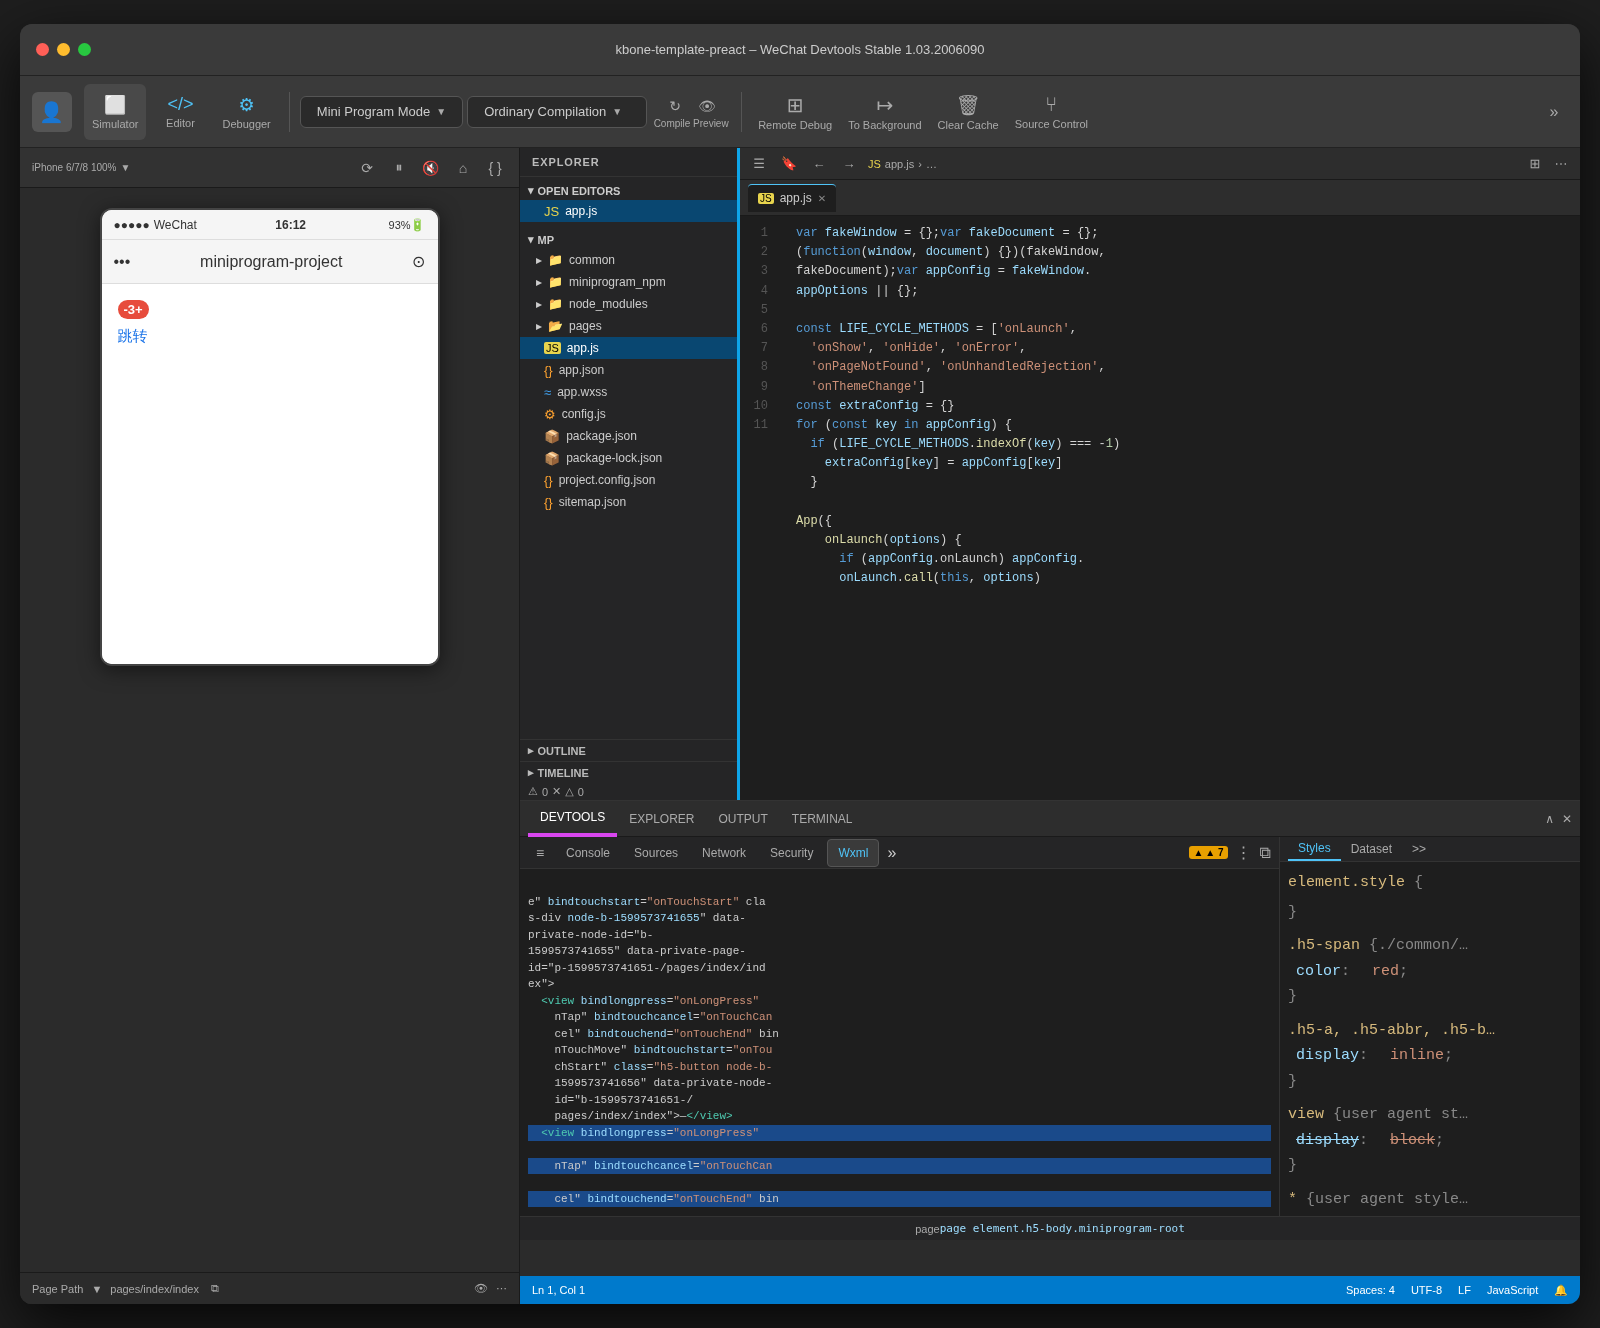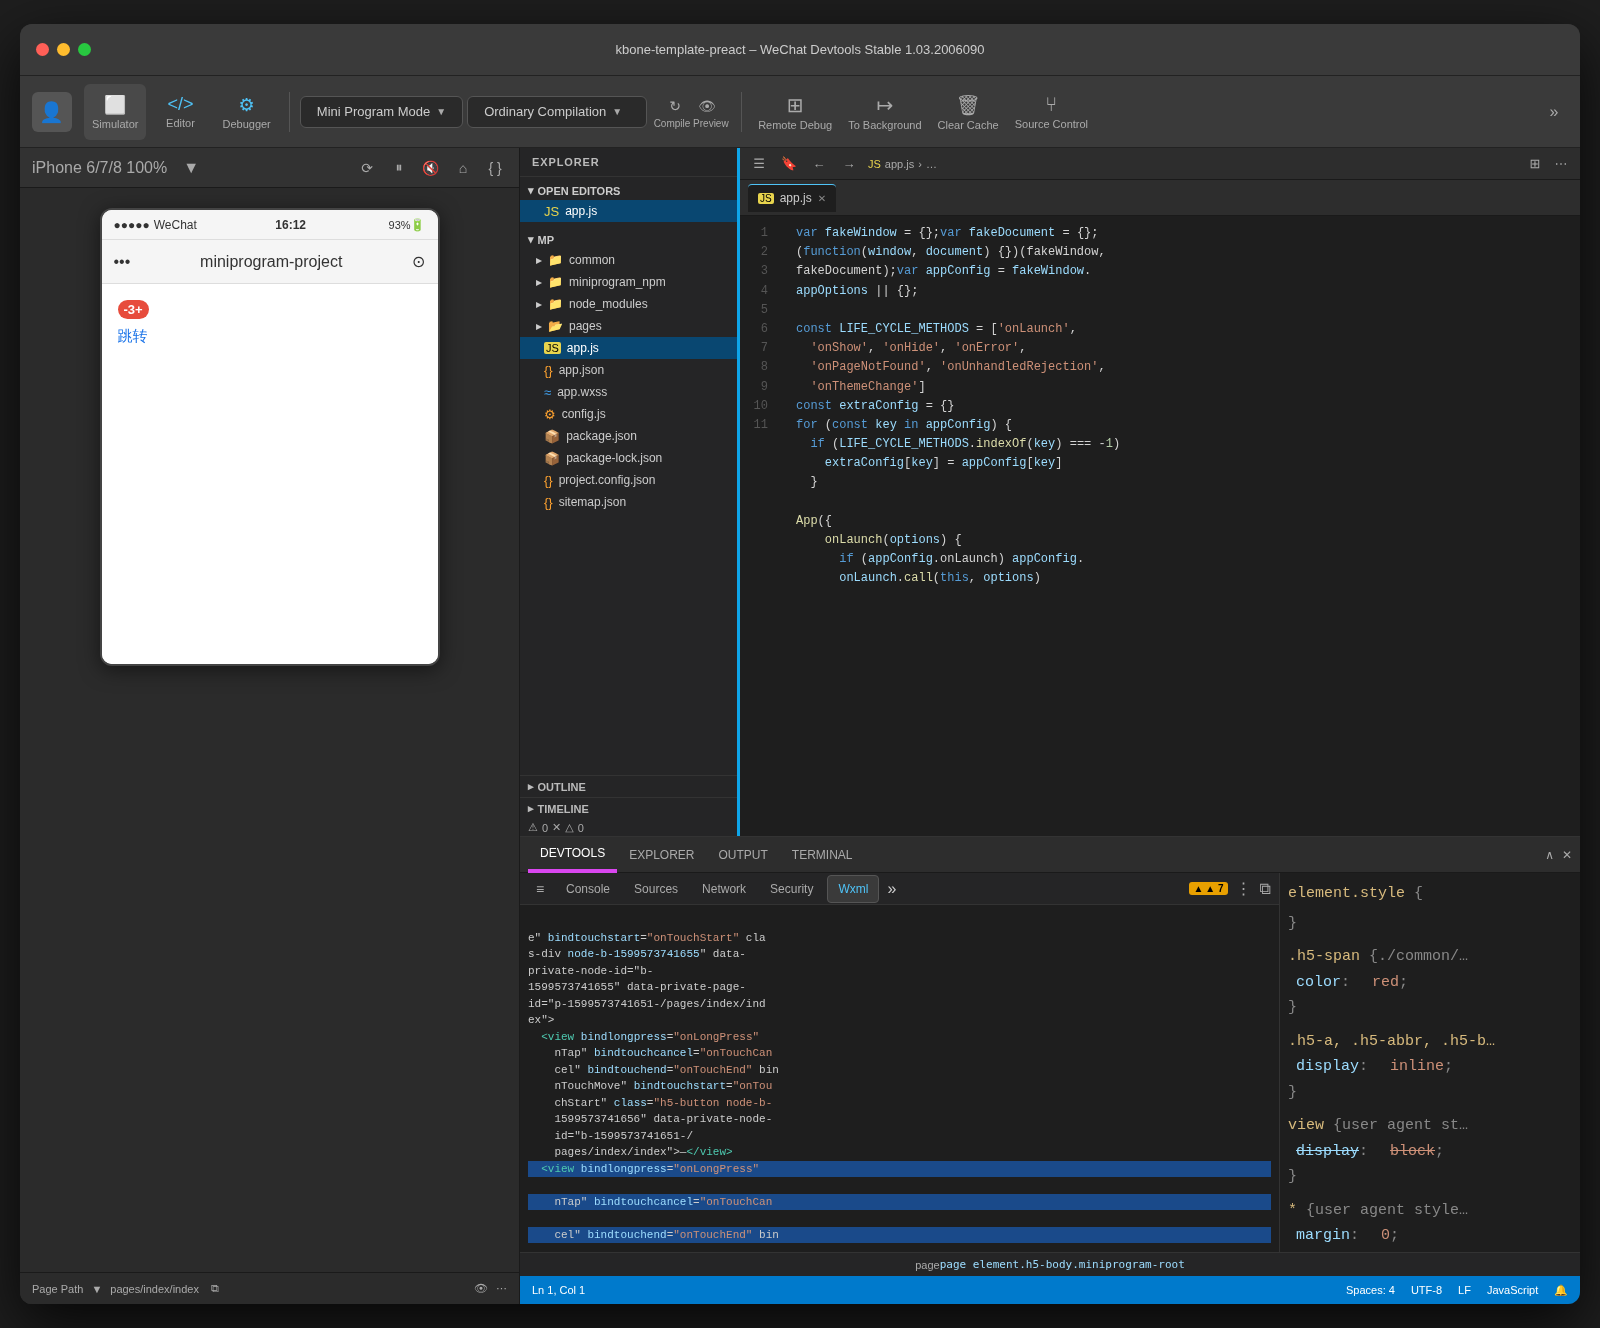--- a/index.html
+++ b/index.html
@@ -179,24 +179,24 @@
     .simulator-toolbar {
       height: 40px;
       background: #323232;
       display: flex;
       align-items: center;
       padding: 0 12px;
       border-bottom: 1px solid #1a1a1a;
       gap: 8px;
     }
     .sim-device-label {
-      font-size: 16px;
+      font-size: 10px;
       color: #aaa;
       display: flex;
-      gap: 16px;
+      gap: 4px;
     }
     .sim-tools {
       display: flex;
       gap: 8px;
       margin-left: auto;
     }
     .sim-tool-btn {
       width: 24px;
       height: 24px;
       display: flex;
@@ -565,20 +565,21 @@
     .status-bar {
       height: 28px;
       background: #007acc;
       display: flex;
       align-items: center;
       padding: 0 12px;
       font-size: 11px;
       color: #fff;
       gap: 16px;
       flex-shrink: 0;
+      margin-top: 36px;
     }
     .status-bar-right {
       margin-left: auto;
       display: flex;
       gap: 16px;
     }
 
     
     .simulator-statusbar {
       height: 32px;
@@ -980,20 +981,25 @@
 
 
 
 
 
 
             </div>
           </div>
 
           <div class="devtools-right">
+            <div class="styles-tabs">
+              <div class="styles-tab active">Styles</div>
+              <div class="styles-tab">Dataset</div>
+              <div class="styles-tab">&gt;&gt;</div>
+            </div>
             <div class="styles-content">
               <div>
                 <span class="css-selector">element.style <span class="css-punct">{</span></span>
                 <div style="height:4px;"></div>
                 <span class="css-punct">}</span>
               </div>
               <div style="margin-top:8px;">
                 <span class="css-selector">.h5-span <span style="color:#888;">{./common/…</span></span>
                 <div class="css-block">
                   <span class="css-property">color</span><span class="css-punct">: </span><span class="css-value">red</span><span class="css-punct">;</span>

